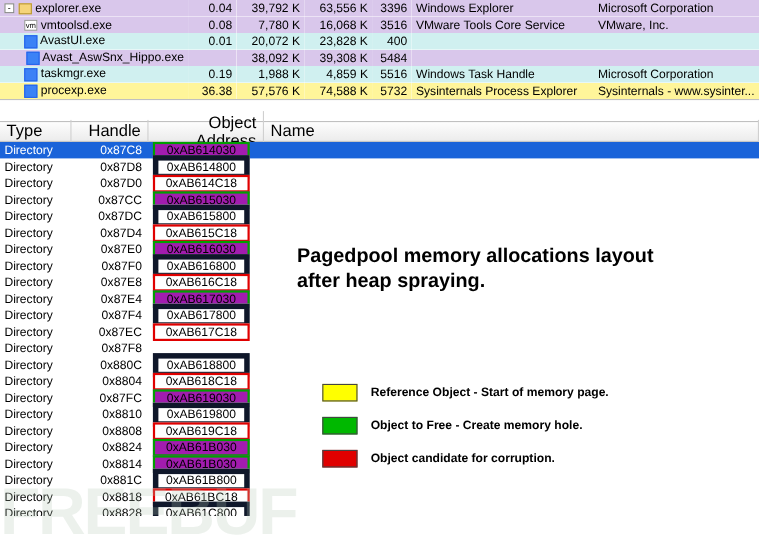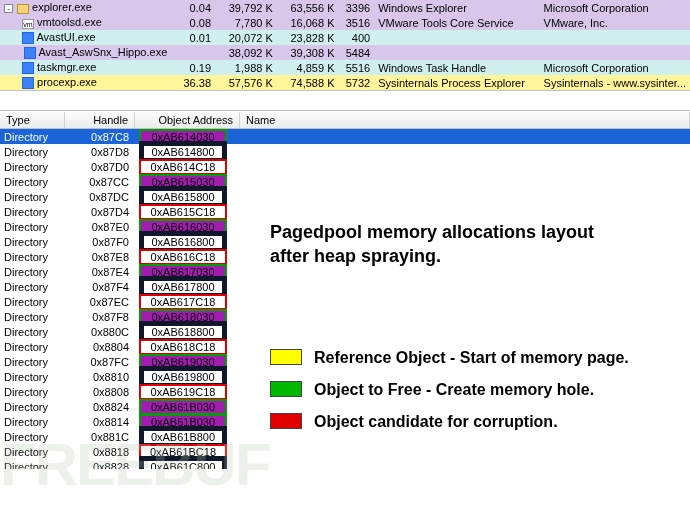--- a/index.html
+++ b/index.html
@@ -57,21 +57,21 @@
     display:flex;
     background: linear-gradient(#fdfdfd,#ececec);
     border-top: 1px solid #c0c0c0;
     border-bottom: 1px solid #c0c0c0;
     height: 19px;
     align-items: center;
   }
   .handle-header .hh-col {
     border-right: 1px solid #d0d0d0;
     padding: 2px 6px;
-    font-size: 11px;
+    font-size: 15px;
   }
   .hh-type { width: 65px; }
   .hh-handle { width: 70px; text-align: right; }
   .hh-addr { width: 105px; text-align: right; }
   .hh-name { flex: 1; }
   .handle-body {
     position: relative;
     height: 340px;
     overflow: hidden;
   }
@@ -99,23 +99,23 @@
     width: 400px;
   }
   .ann-title {
     top: 92px;
     font-size: 18px;
     font-weight: bold;
     line-height: 1.3;
   }
   .legend { top: 220px; }
   .legend-row {
-    display:flex; 
+    display:flex; align-items:center;
     margin-bottom: 14px;
-    font-size: 16px; font-weight:bold;
+    font-size: 11px; font-weight:bold;margin-left:23px;
   }
   .legend-swatch {
     width: 32px; height: 16px; margin-right: 12px;
     border:1px solid #444;
   }
   .sw-yellow { background:#ffff00; }
   .sw-green { background:#00b800; }
   .sw-red { background:#e00000; }
   .watermark {
     position:absolute;
@@ -257,21 +257,20 @@
         <div class="hc-addr box-green">0xAB617800</div>
       </div>
       <div class="hrow">
         <div class="hc-type">Directory</div>
         <div class="hc-handle">0x87EC</div>
         <div class="hc-addr box-red">0xAB617C18</div>
       </div>
       <div class="hrow">
         <div class="hc-type">Directory</div>
         <div class="hc-handle">0x87F8</div>
-        <div class="hc-addr box-yellow">0xAB618030</div>
       </div>
       <div class="hrow">
         <div class="hc-type">Directory</div>
         <div class="hc-handle">0x880C</div>
         <div class="hc-addr box-green">0xAB618800</div>
       </div>
       <div class="hrow">
         <div class="hc-type">Directory</div>
         <div class="hc-handle">0x8804</div>
         <div class="hc-addr box-red">0xAB618C18</div>

